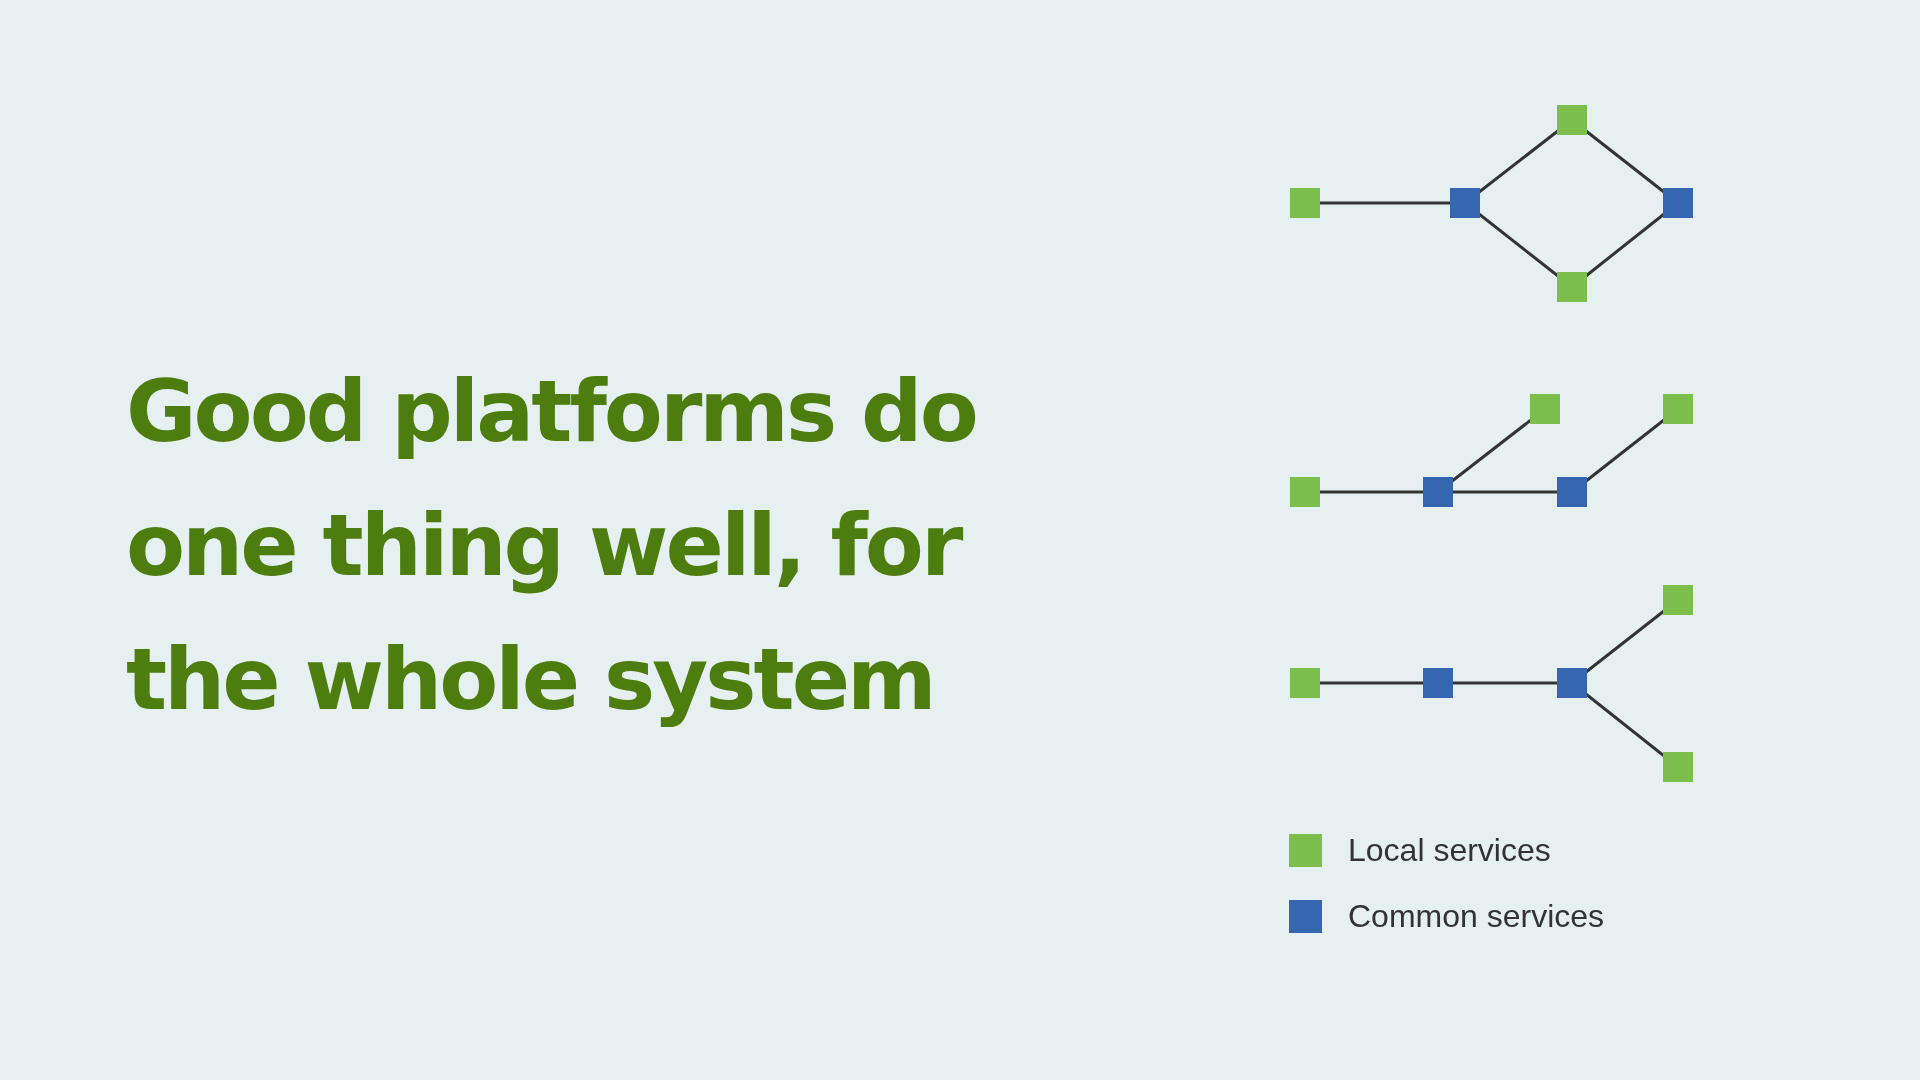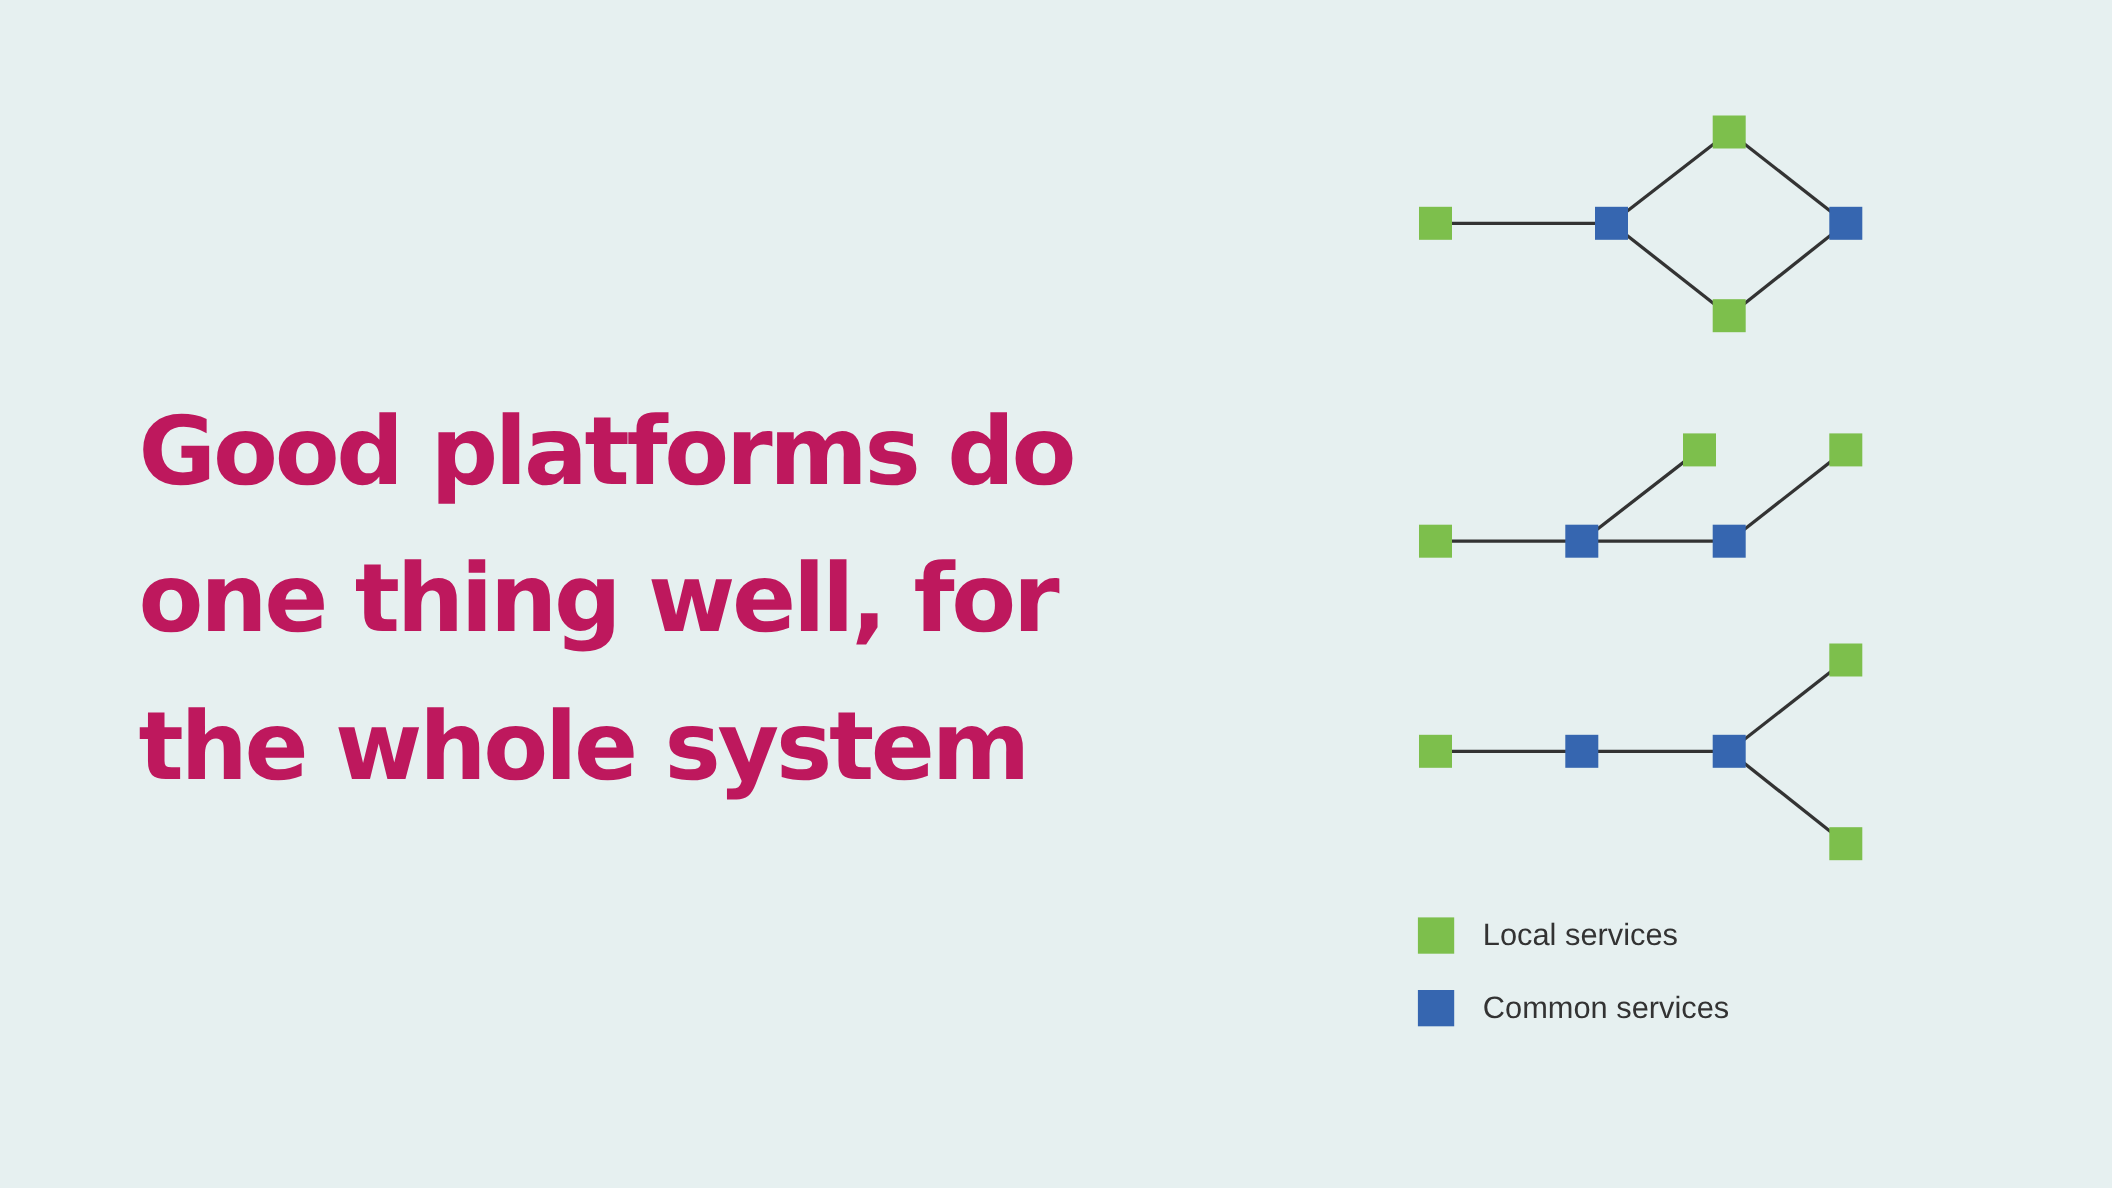--- a/index.html
+++ b/index.html
@@ -1,22 +1,22 @@
 <!DOCTYPE html>
 <html><head>
 <meta charset="utf-8">
 <style>
   html,body{margin:0;padding:0;}
   body{width:1920px;height:1080px;background:#e6f0f0;position:relative;overflow:hidden;font-family:"DejaVu Sans",sans-serif;}
-  .title{position:absolute;left:126px;top:344px;width:1000px;font-family:"DejaVu Sans",sans-serif;font-weight:bold;font-size:86px;line-height:134px;color:#be185d;letter-spacing:-3px;margin:0;}
+  .title{position:absolute;left:126px;top:344px;width:1000px;font-family:"DejaVu Sans",sans-serif;font-weight:bold;font-size:86px;line-height:134px;color:#4d7c0f;letter-spacing:-3px;margin:0;}
   svg.diagram{position:absolute;left:0;top:0;}
   .legend{position:absolute;left:1289px;top:830px;}
   .legend-item{display:flex;align-items:center;height:40px;margin-bottom:26px;}
   .swatch{width:33px;height:33px;margin-right:26px;}
-  .legend-label{font-family:"Liberation Sans",sans-serif;font-size:28px;color:#333;}
+  .legend-label{font-family:"Liberation Sans",sans-serif;font-size:32px;color:#333;}
 </style>
 </head>
 <body>
 
 <h1 class="title">Good platforms do one thing well, for the whole system</h1>
 
 <svg class="diagram" id="diagram-svg" width="1920" height="1080">
     <g>
       <line x1="1305" y1="203" x2="1465" y2="203" stroke="#333333" stroke-width="3"></line>
       <line x1="1465" y1="203" x2="1572" y2="120" stroke="#333333" stroke-width="3"></line>

